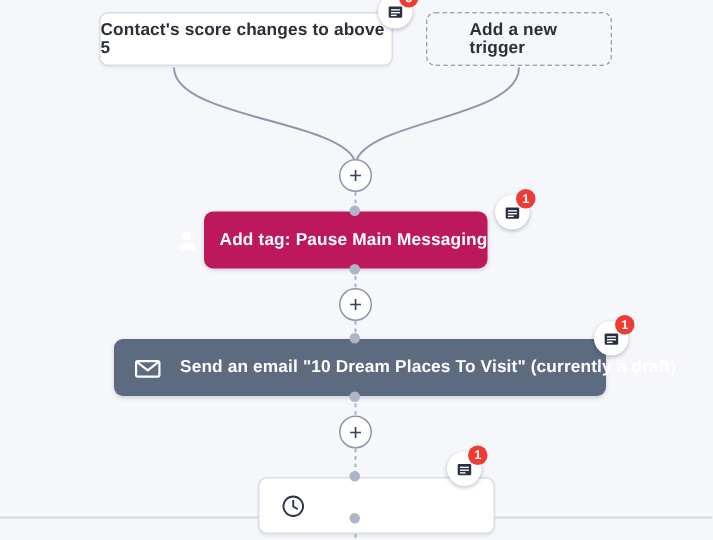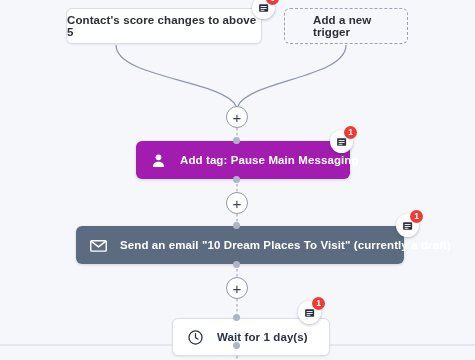--- a/index.html
+++ b/index.html
@@ -76,22 +76,23 @@
     width: 20px;
     height: 20px;
     margin-right: 12px;
     display: flex;
     align-items: center;
     justify-content: center;
   }
   .node .label { white-space: nowrap; }
 
   #node-addtag {
-    left: 136px; top: 141px; width: 214px;
-    background: #a21caf;
+    left: 136px; top: 141px; width: 189px;
+    background: #be185d;
+    justify-content: flex-end;
   }
   #node-email {
     left: 76px; top: 226px; width: 328px;
     background: #5c6b80;
   }
   #node-wait {
     left: 172px; top: 318px; width: 158px;
     background: #ffffff;
     border: 1px solid #d9dde6;
     color: #2b3245;
@@ -262,21 +263,20 @@
     <span>+</span>
   </div>
 
   <div class="node" id="node-wait">
     <span class="glyph">
       <svg width="17" height="17" viewBox="0 0 20 20">
         <circle cx="10" cy="10" r="7.7" fill="none" stroke="#2b3245" stroke-width="1.5"></circle>
         <path d="M10 5.6 V10.2 L13 12" fill="none" stroke="#2b3245" stroke-width="1.5" stroke-linecap="round" stroke-linejoin="round"></path>
       </svg>
     </span>
-    <span class="label">Wait for 1 day(s)</span>
   </div>
 
   <div class="badge" id="badge-wait">
     <svg width="12" height="12" viewBox="0 0 16 16">
       <rect x="1.5" y="3" width="12" height="10" rx="1" fill="#2b3040"></rect>
       <rect x="3.5" y="5.5" width="8" height="1.2" fill="#ffffff"></rect>
       <rect x="3.5" y="8" width="8" height="1.2" fill="#ffffff"></rect>
       <rect x="3.5" y="10.4" width="5" height="1.2" fill="#ffffff"></rect>
     </svg>
     <span class="count">1</span>

